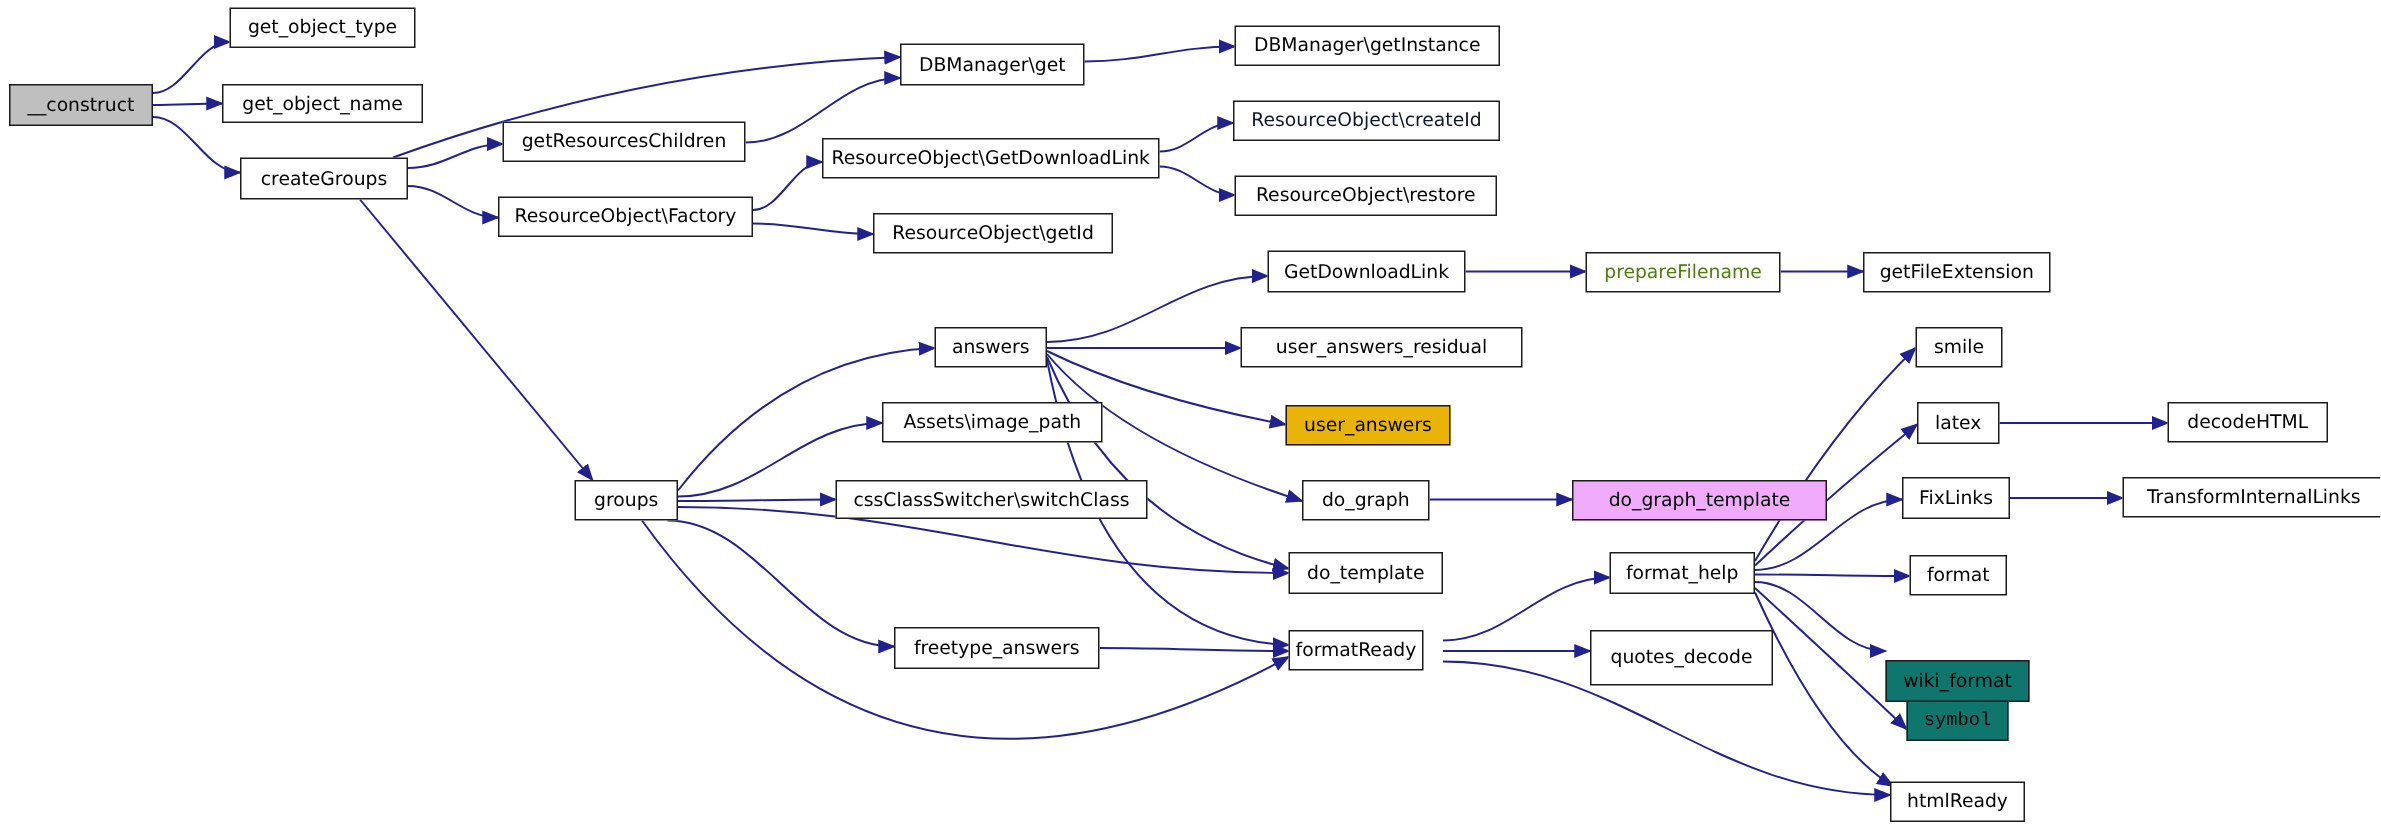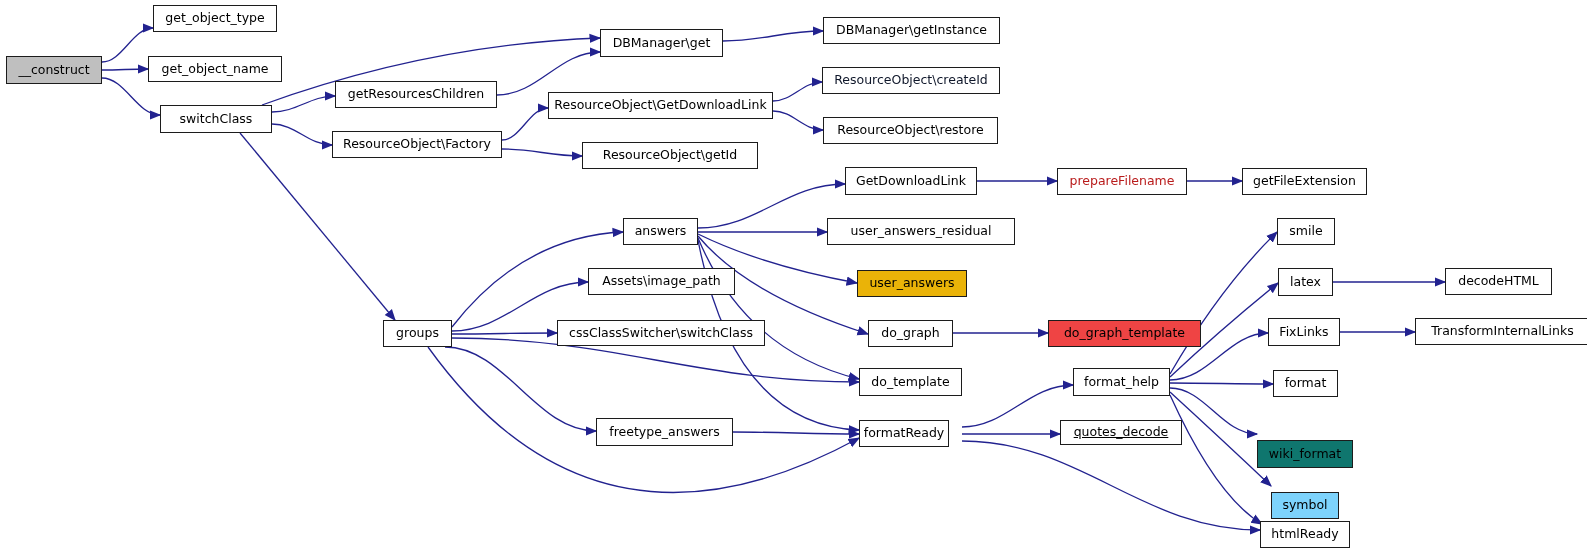--- a/index.html
+++ b/index.html
@@ -90,48 +90,48 @@
         <path d="M1170,392 Q1223.5,441 1271,486" class="edge" stroke="#22228f" marker-end="url(#arrowhead)"></path>
         <path d="M1170,395 Q1216,496.5 1262,524" class="edge" stroke="#22228f" marker-end="url(#arrowhead)"></path>
         <path d="M1333,282 C1377.8,282 1400.2,282 1445,282" class="edge" stroke="#22228f" marker-end="url(#arrowhead)"></path>
         <path d="M1340,332 C1370,332 1385,332 1415,332" class="edge" stroke="#22228f" marker-end="url(#arrowhead)"></path>
       </g>
   </svg>
   <div id="nodes">
       <div class="node root" style="left: 6px; top: 56px; width: 96px; height: 28px; border-color: rgb(28, 28, 28); background: rgb(191, 191, 191); color: rgb(0, 0, 0);">__construct</div>
       <div class="node" style="left: 153px; top: 5px; width: 124px; height: 27px; border-color: rgb(28, 28, 28); background: rgb(255, 255, 255); color: rgb(0, 0, 0);">get_object_type</div>
       <div class="node" style="left: 148px; top: 56px; width: 134px; height: 26px; border-color: rgb(28, 28, 28); background: rgb(255, 255, 255); color: rgb(0, 0, 0);">get_object_name</div>
-      <div class="node" style="left: 160px; top: 105px; width: 112px; height: 28px; border-color: rgb(28, 28, 28); background: rgb(255, 255, 255); color: rgb(0, 0, 0);">switchClass</div>
+      <div class="node" style="left: 160px; top: 105px; width: 112px; height: 28px; border-color: rgb(28, 28, 28); background: rgb(255, 255, 255); color: rgb(0, 0, 0);">createGroups</div>
       <div class="node" style="left: 335px; top: 81px; width: 162px; height: 27px; border-color: rgb(28, 28, 28); background: rgb(255, 255, 255); color: rgb(0, 0, 0);">getResourcesChildren</div>
       <div class="node" style="left: 332px; top: 131px; width: 170px; height: 27px; border-color: rgb(28, 28, 28); background: rgb(255, 255, 255); color: rgb(0, 0, 0);">ResourceObject\Factory</div>
       <div class="node" style="left: 600px; top: 29px; width: 123px; height: 28px; border-color: rgb(28, 28, 28); background: rgb(255, 255, 255); color: rgb(0, 0, 0);">DBManager\get</div>
       <div class="node" style="left: 548px; top: 92px; width: 225px; height: 27px; border-color: rgb(28, 28, 28); background: rgb(255, 255, 255); color: rgb(0, 0, 0);">ResourceObject\GetDownloadLink</div>
-      <div class="node" style="left: 582px; top: 142px; width: 176px; height: 27px; border-color: rgb(28, 28, 28); background: rgb(255, 255, 255); color: rgb(0, 0, 0);">ResourceObject\getId</div>
+      <div class="node" style="left: 582px; top: 142px; width: 160px; height: 27px; border-color: rgb(28, 28, 28); background: rgb(255, 255, 255); color: rgb(0, 0, 0);">ResourceObject\getId</div>
       <div class="node" style="left: 823px; top: 17px; width: 177px; height: 27px; border-color: rgb(28, 28, 28); background: rgb(255, 255, 255); color: rgb(0, 0, 0);">DBManager\getInstance</div>
       <div class="node" style="left: 822px; top: 67px; width: 178px; height: 27px; border-color: rgb(28, 28, 28); background: rgb(255, 255, 255); color: #0f172a;">ResourceObject\createId</div>
       <div class="node" style="left: 823px; top: 117px; width: 175px; height: 27px; border-color: rgb(28, 28, 28); background: rgb(255, 255, 255); color: rgb(0, 0, 0);">ResourceObject\restore</div>
       <div class="node" style="left: 383px; top: 320px; width: 69px; height: 27px; border-color: rgb(28, 28, 28); background: rgb(255, 255, 255); color: rgb(0, 0, 0);">groups</div>
       <div class="node" style="left: 623px; top: 218px; width: 75px; height: 27px; border-color: rgb(28, 28, 28); background: rgb(255, 255, 255); color: rgb(0, 0, 0);">answers</div>
       <div class="node" style="left: 588px; top: 268px; width: 147px; height: 27px; border-color: rgb(28, 28, 28); background: rgb(255, 255, 255); color: rgb(0, 0, 0);">Assets\image_path</div>
       <div class="node" style="left: 557px; top: 320px; width: 208px; height: 26px; border-color: rgb(28, 28, 28); background: rgb(255, 255, 255); color: rgb(0, 0, 0);">cssClassSwitcher\switchClass</div>
       <div class="node" style="left: 845px; top: 167px; width: 132px; height: 28px; border-color: rgb(28, 28, 28); background: rgb(255, 255, 255); color: rgb(0, 0, 0);">GetDownloadLink</div>
       <div class="node" style="left: 827px; top: 218px; width: 188px; height: 27px; border-color: rgb(28, 28, 28); background: rgb(255, 255, 255); color: rgb(0, 0, 0);">user_answers_residual</div>
       <div class="node" style="left: 857px; top: 270px; width: 110px; height: 27px; border-color: rgb(28, 28, 28); background: #eab308; color: rgb(0, 0, 0);">user_answers</div>
-      <div class="node" style="left: 1057px; top: 168px; width: 130px; height: 27px; border-color: rgb(28, 28, 28); background: rgb(255, 255, 255); color: #b91c1c;">prepareFilename</div>
+      <div class="node" style="left: 1057px; top: 168px; width: 130px; height: 27px; border-color: rgb(28, 28, 28); background: rgb(255, 255, 255); color: #4d7c0f;">prepareFilename</div>
       <div class="node" style="left: 1242px; top: 168px; width: 125px; height: 27px; border-color: rgb(28, 28, 28); background: rgb(255, 255, 255); color: rgb(0, 0, 0);">getFileExtension</div>
       <div class="node" style="left: 1277px; top: 218px; width: 58px; height: 27px; border-color: rgb(28, 28, 28); background: rgb(255, 255, 255); color: rgb(0, 0, 0);">smile</div>
       <div class="node" style="left: 1278px; top: 268px; width: 55px; height: 28px; border-color: rgb(28, 28, 28); background: rgb(255, 255, 255); color: rgb(0, 0, 0);">latex</div>
       <div class="node" style="left: 1445px; top: 268px; width: 107px; height: 27px; border-color: rgb(28, 28, 28); background: rgb(255, 255, 255); color: rgb(0, 0, 0);">decodeHTML</div>
       <div class="node" style="left: 1268px; top: 318px; width: 72px; height: 28px; border-color: rgb(28, 28, 28); background: rgb(255, 255, 255); color: rgb(0, 0, 0);">FixLinks</div>
       <div class="node" style="left: 1415px; top: 318px; width: 175px; height: 27px; border-color: rgb(28, 28, 28); background: rgb(255, 255, 255); color: rgb(0, 0, 0);">TransformInternalLinks</div>
       <div class="node" style="left: 1273px; top: 370px; width: 65px; height: 27px; border-color: rgb(28, 28, 28); background: rgb(255, 255, 255); color: rgb(0, 0, 0);">format</div>
       <div class="node" style="left: 868px; top: 320px; width: 85px; height: 27px; border-color: rgb(28, 28, 28); background: rgb(255, 255, 255); color: rgb(0, 0, 0);">do_graph</div>
-      <div class="node" style="left: 1048px; top: 320px; width: 153px; height: 27px; border-color: rgb(28, 28, 28); background: #ef4444; color: rgb(0, 0, 0);">do_graph_template</div>
+      <div class="node" style="left: 1048px; top: 320px; width: 170px; height: 27px; border-color: rgb(28, 28, 28); background: #f0abfc; color: rgb(0, 0, 0);">do_graph_template</div>
       <div class="node" style="left: 859px; top: 368px; width: 103px; height: 28px; border-color: rgb(28, 28, 28); background: rgb(255, 255, 255); color: rgb(0, 0, 0);">do_template</div>
       <div class="node" style="left: 1073px; top: 368px; width: 97px; height: 28px; border-color: rgb(28, 28, 28); background: rgb(255, 255, 255); color: rgb(0, 0, 0);">format_help</div>
       <div class="node" style="left: 859px; top: 420px; width: 90px; height: 27px; border-color: rgb(28, 28, 28); background: rgb(255, 255, 255); color: rgb(0, 0, 0);">formatReady</div>
-      <div class="node" style="left: 1060px; top: 420px; width: 122px; height: 25px; border-color: rgb(28, 28, 28); background: rgb(255, 255, 255); color: rgb(0, 0, 0); text-decoration: underline;">quotes_decode</div>
+      <div class="node" style="left: 1060px; top: 420px; width: 122px; height: 37px; border-color: rgb(28, 28, 28); background: rgb(255, 255, 255); color: rgb(0, 0, 0);">quotes_decode</div>
       <div class="node" style="left: 1257px; top: 440px; width: 96px; height: 28px; border-color: rgb(28, 28, 28); background: #0f766e; color: rgb(0, 0, 0);">wiki_format</div>
-      <div class="node" style="left: 1271px; top: 492px; width: 68px; height: 27px; border-color: rgb(28, 28, 28); background: #7dd3fc; color: rgb(0, 0, 0);">symbol</div>
+      <div class="node" style="left: 1271px; top: 467px; width: 68px; height: 27px; border-color: rgb(28, 28, 28); background: #0f766e; color: rgb(0, 0, 0); font-family: Liberation Mono, monospace;">symbol</div>
       <div class="node" style="left: 1260px; top: 521px; width: 90px; height: 27px; border-color: rgb(28, 28, 28); background: rgb(255, 255, 255); color: rgb(0, 0, 0);">htmlReady</div>
       <div class="node" style="left: 596px; top: 418px; width: 137px; height: 28px; border-color: rgb(28, 28, 28); background: rgb(255, 255, 255); color: rgb(0, 0, 0);">freetype_answers</div>
     </div>
 </div>
 
 </body></html>

